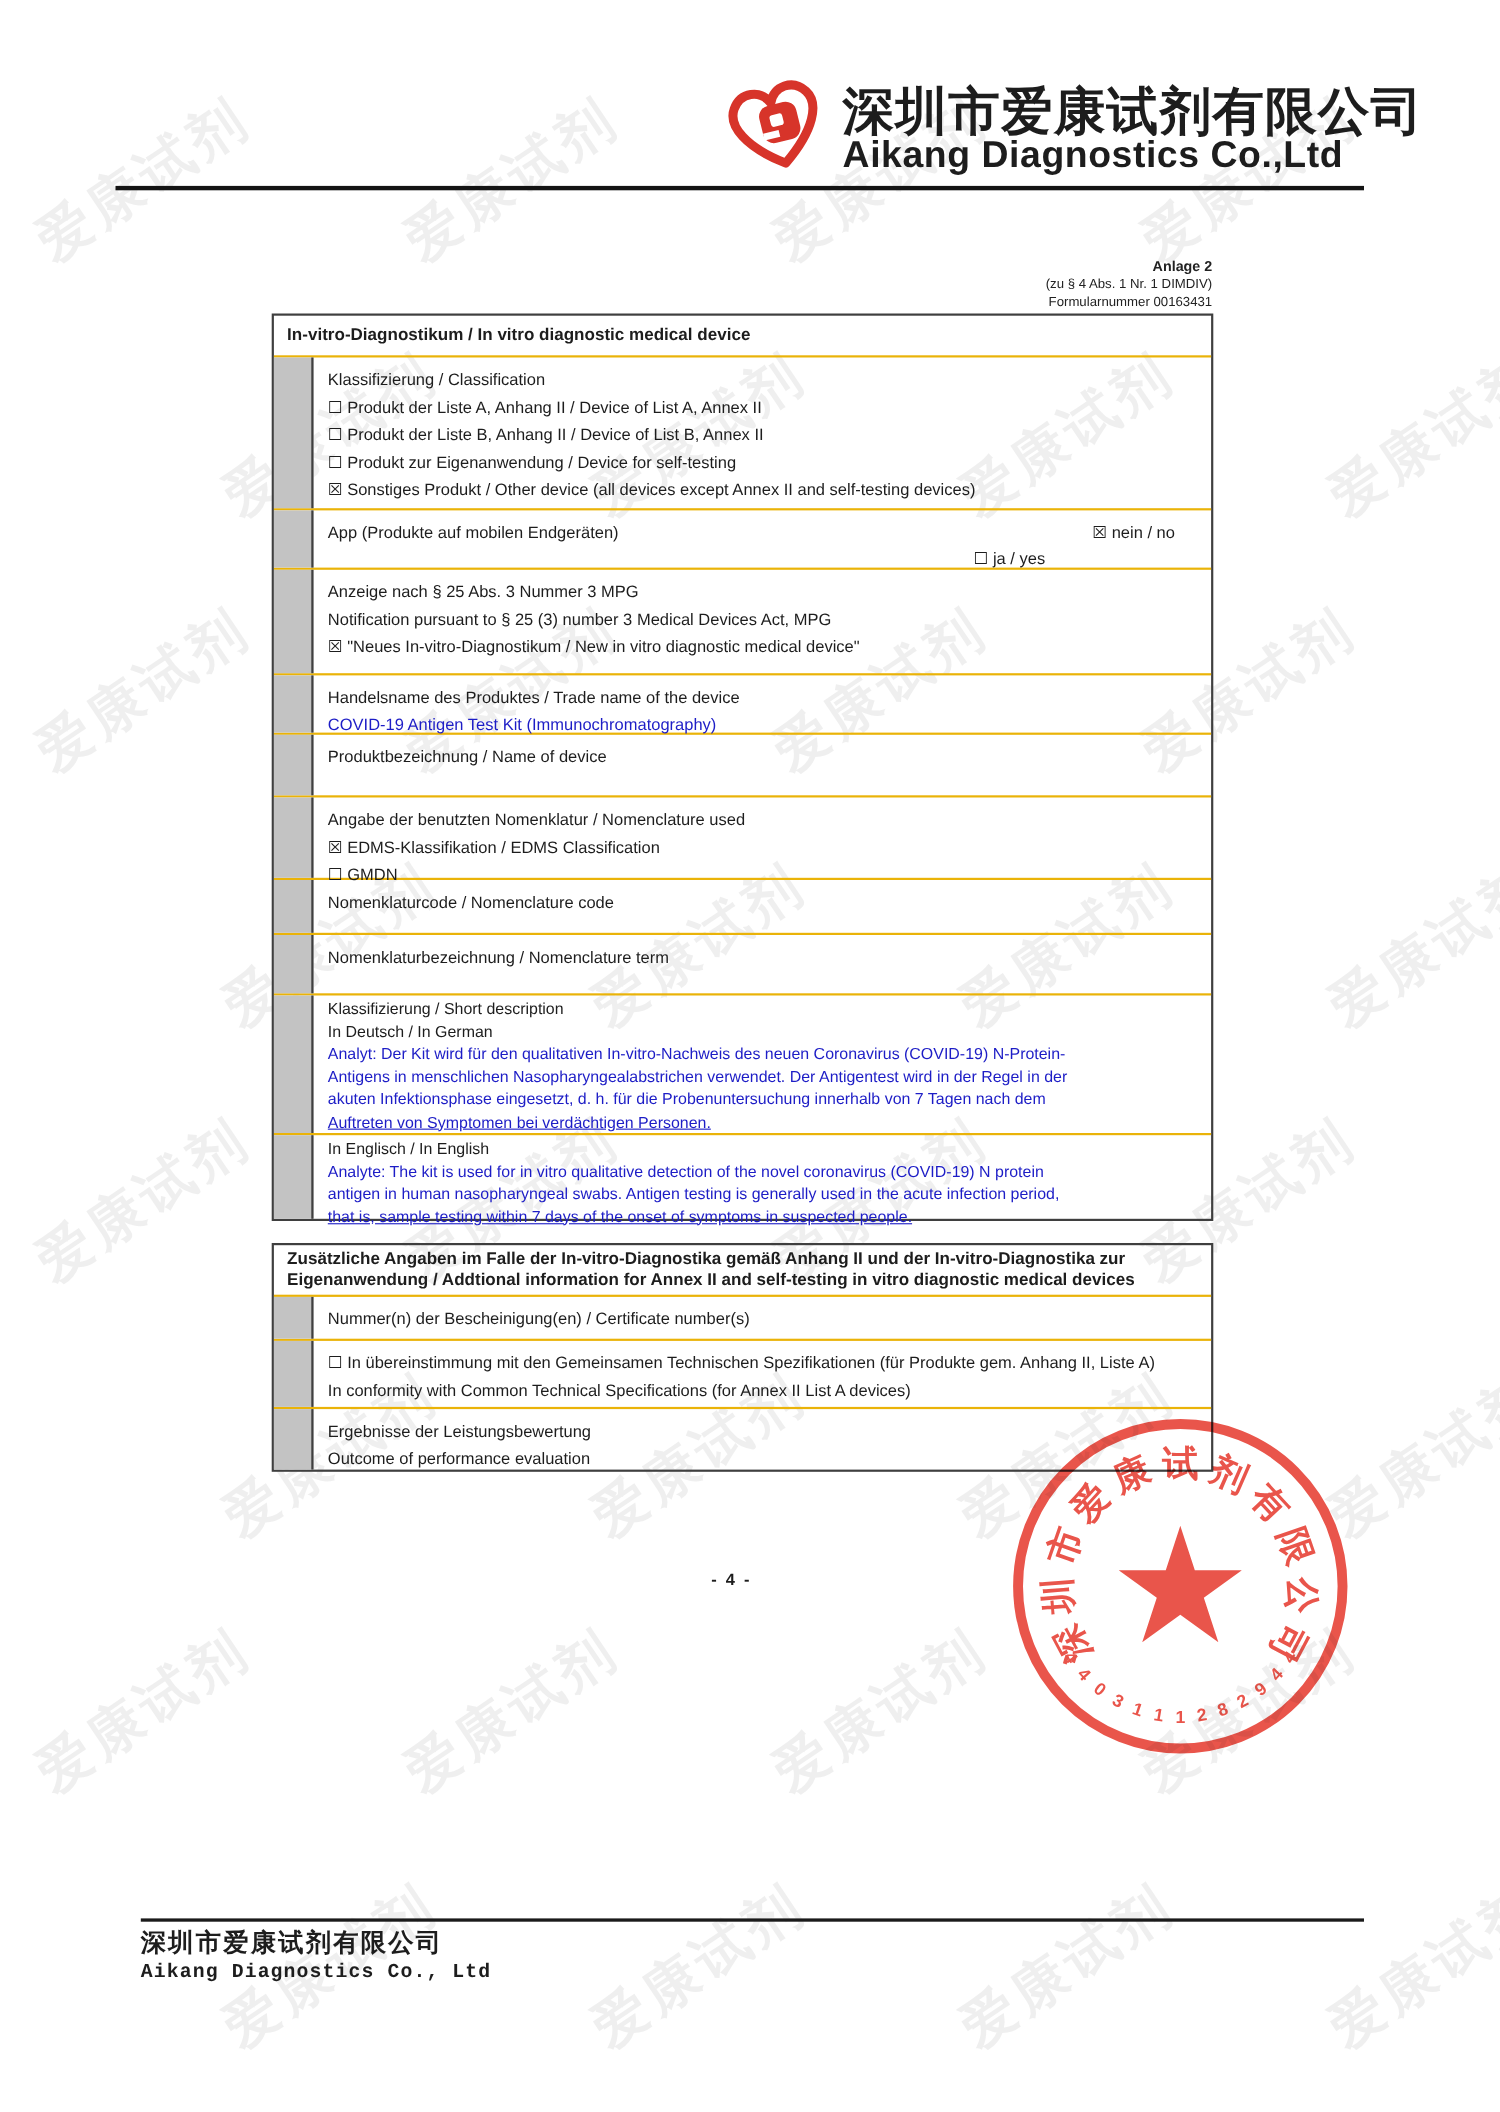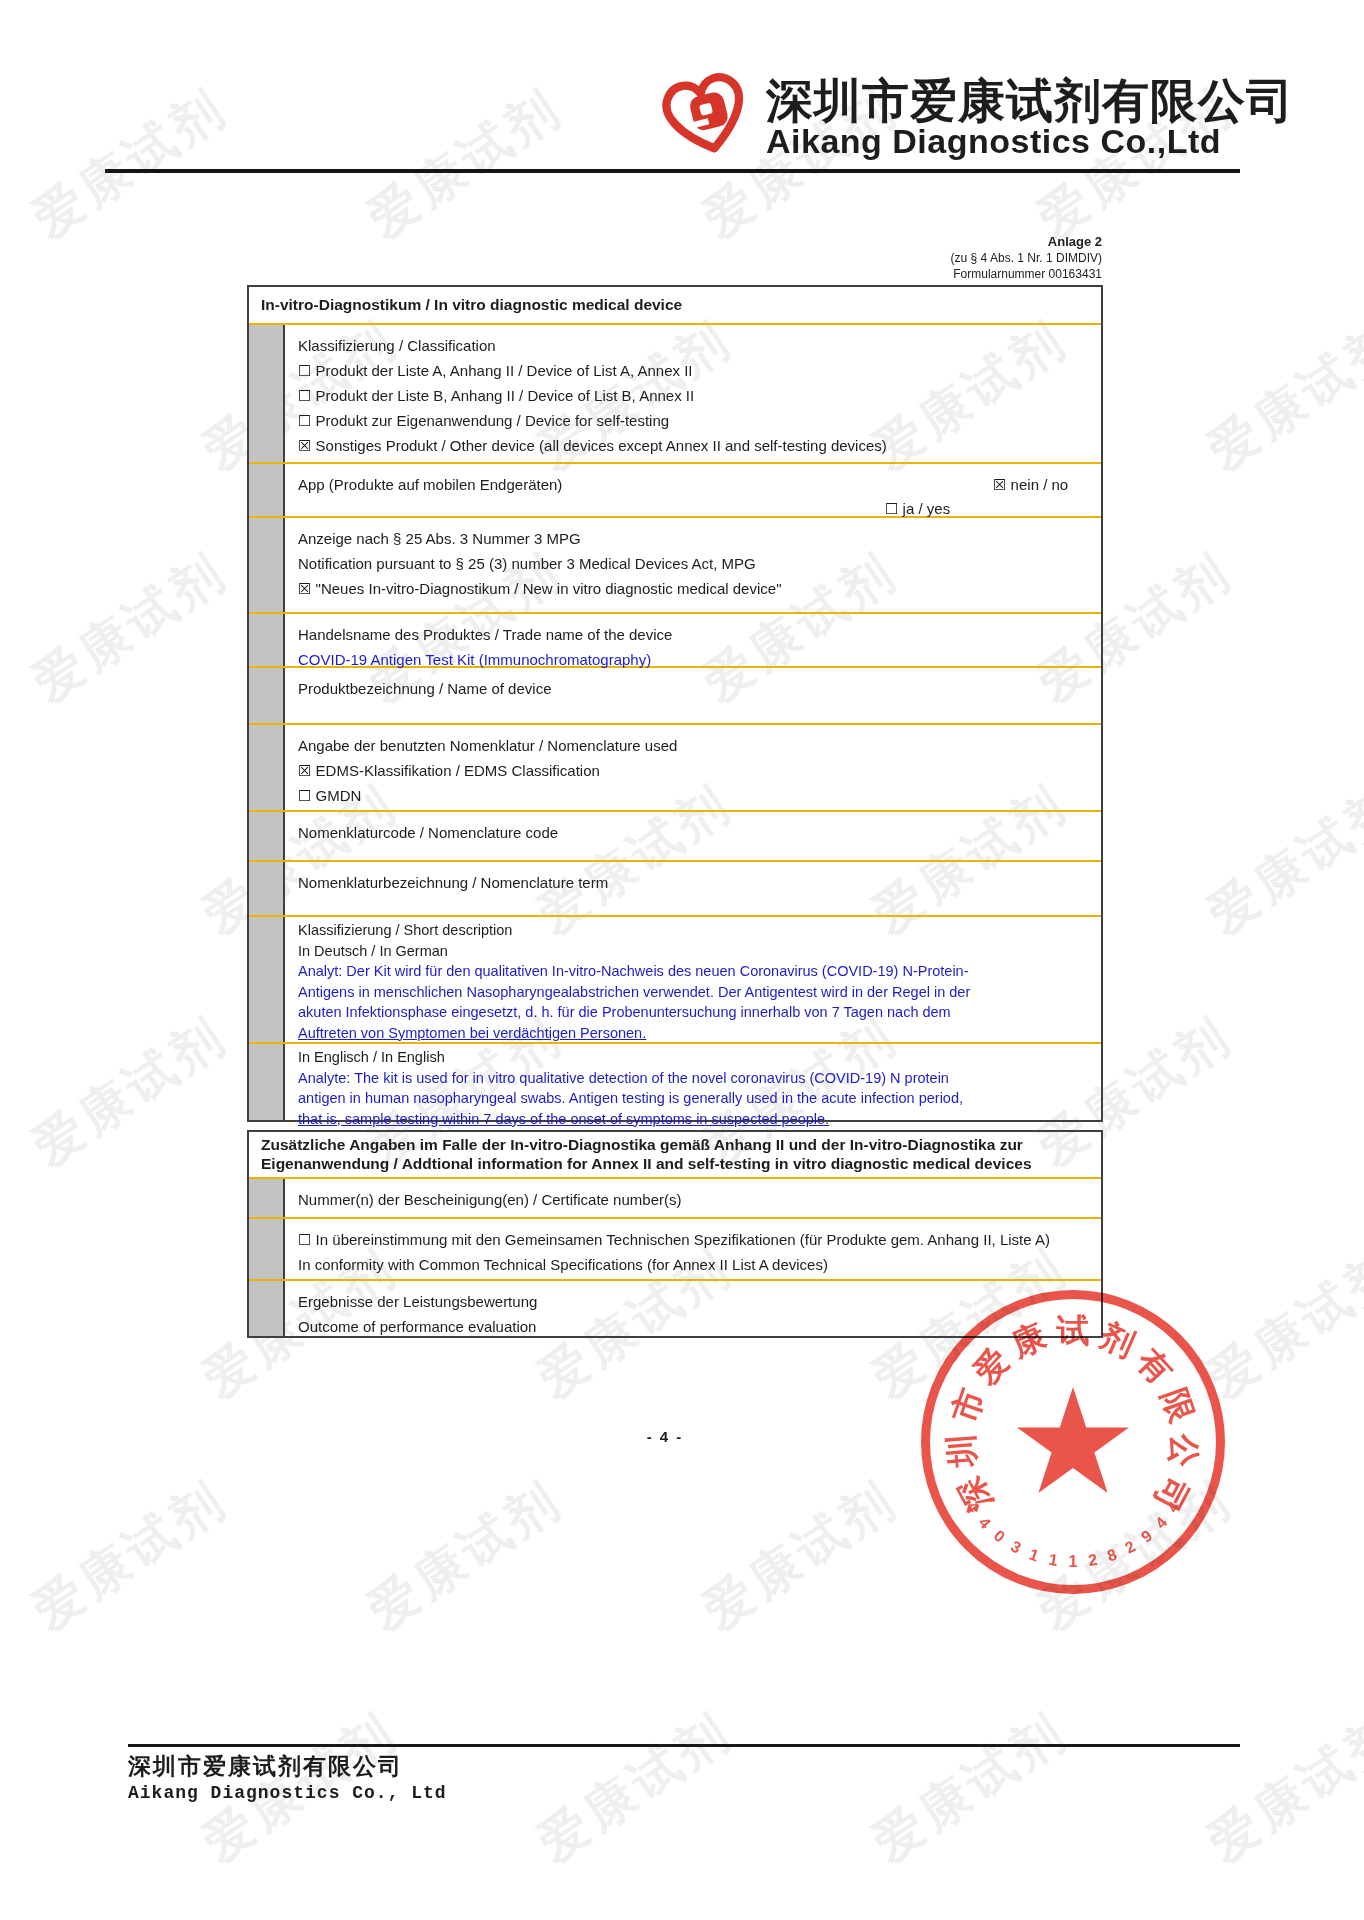--- a/index.html
+++ b/index.html
@@ -153,21 +153,21 @@
       </div>
     </div>
 
     <div class="t-row" style="height:57px">
       <div class="gcell"></div>
       <div class="ccell">
         <div class="ln">Produktbezeichnung / Name of device</div>
       </div>
     </div>
 
-    <div class="t-row" style="height:87px">
+    <div class="t-row" style="height:75px">
       <div class="gcell"></div>
       <div class="ccell">
         <div class="ln">Angabe der benutzten Nomenklatur / Nomenclature used</div>
         <div class="ln">☒ EDMS-Klassifikation / EDMS Classification</div>
         <div class="ln">☐ GMDN</div>
       </div>
     </div>
 
     <div class="t-row" style="height:50px">
       <div class="gcell"></div>

